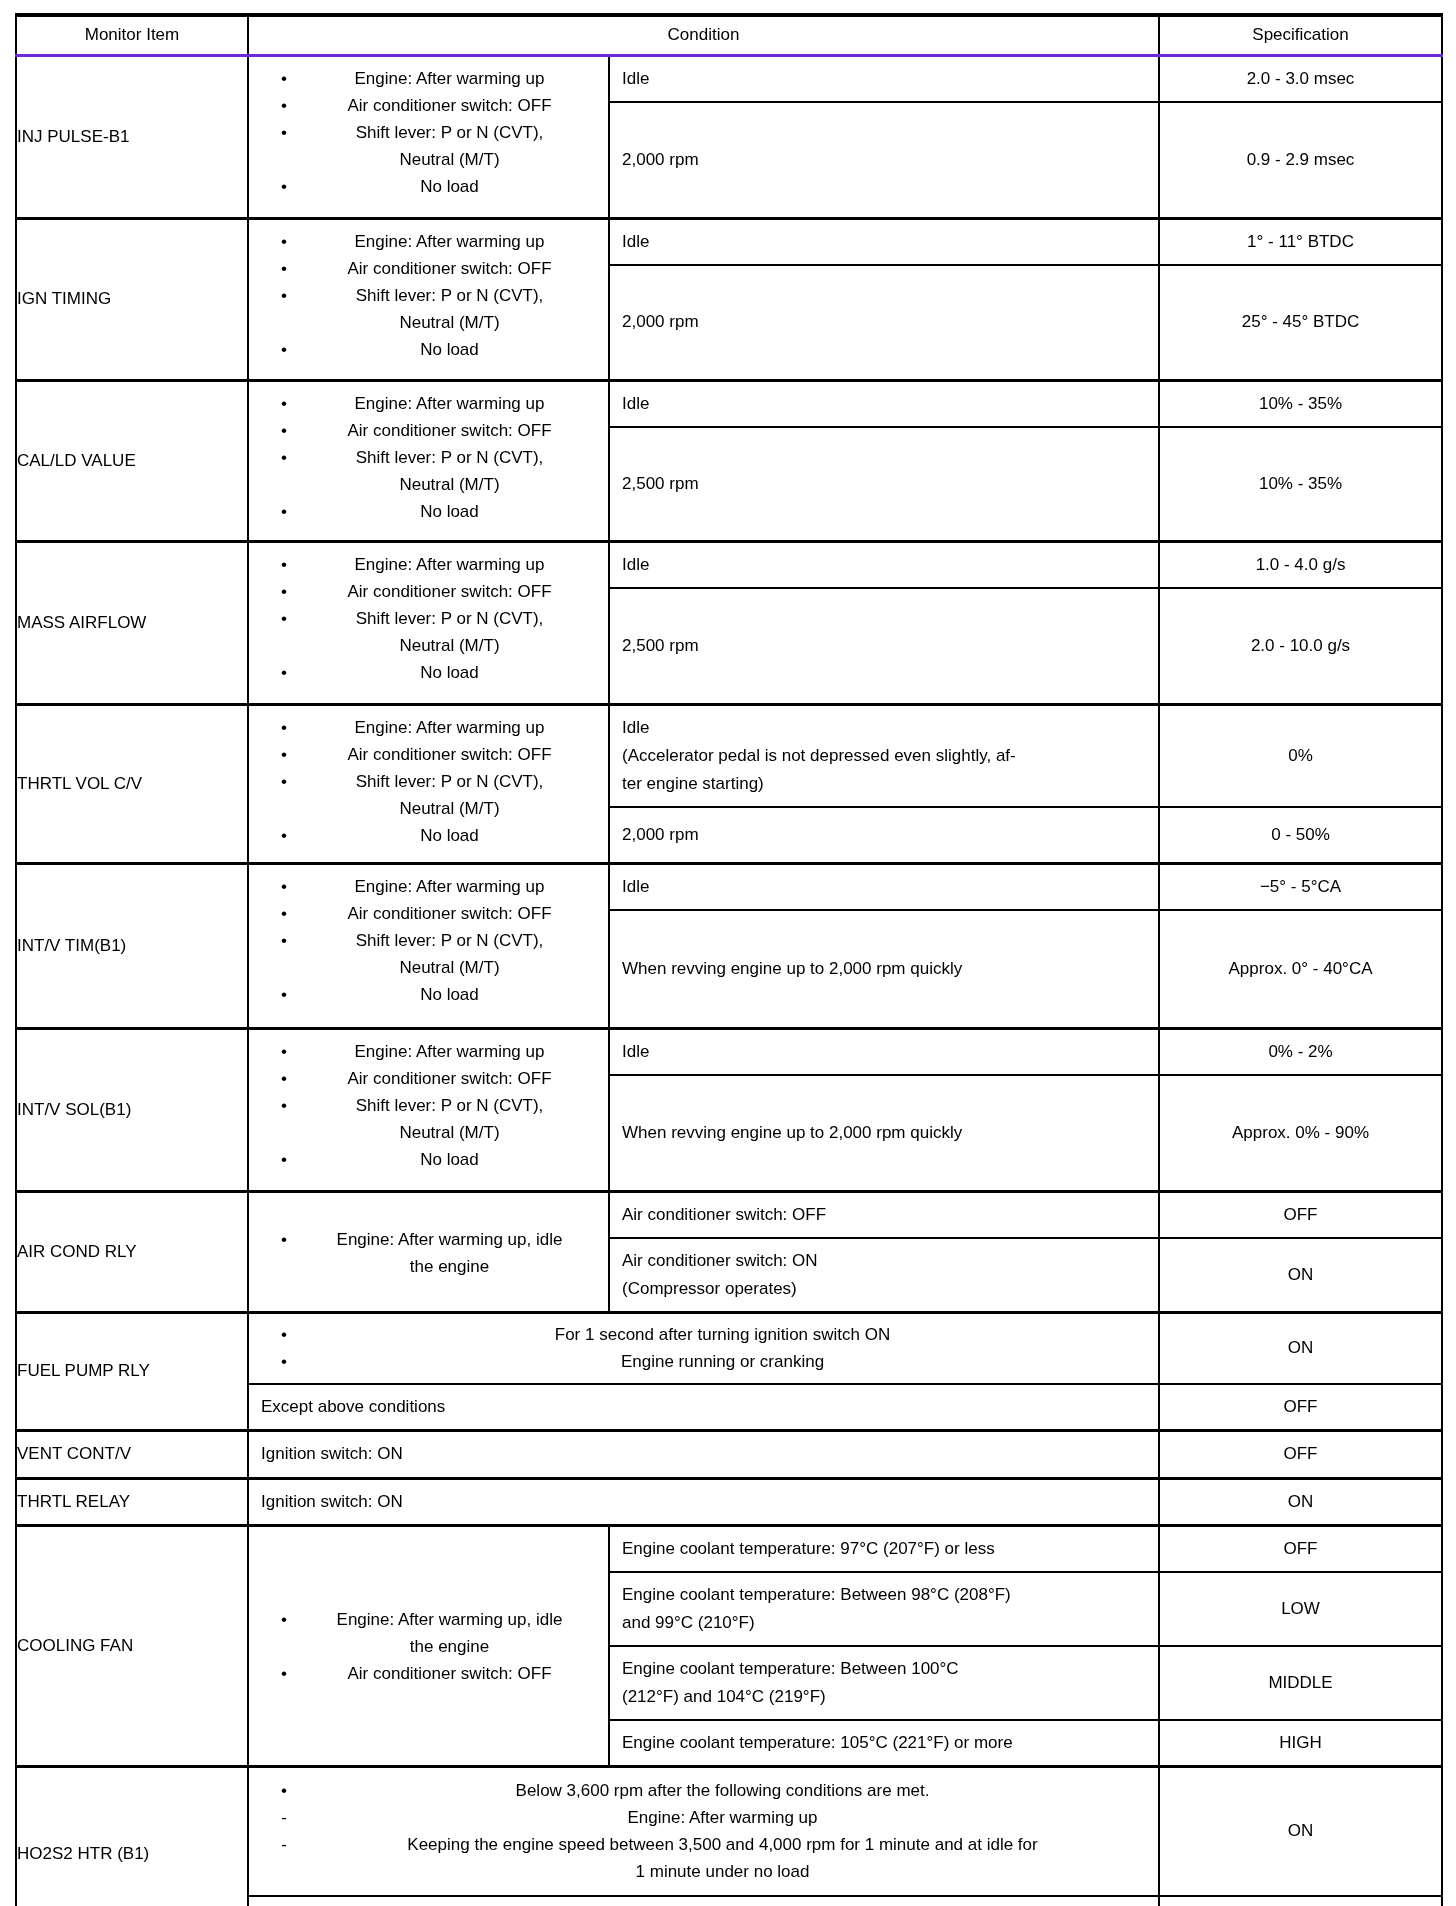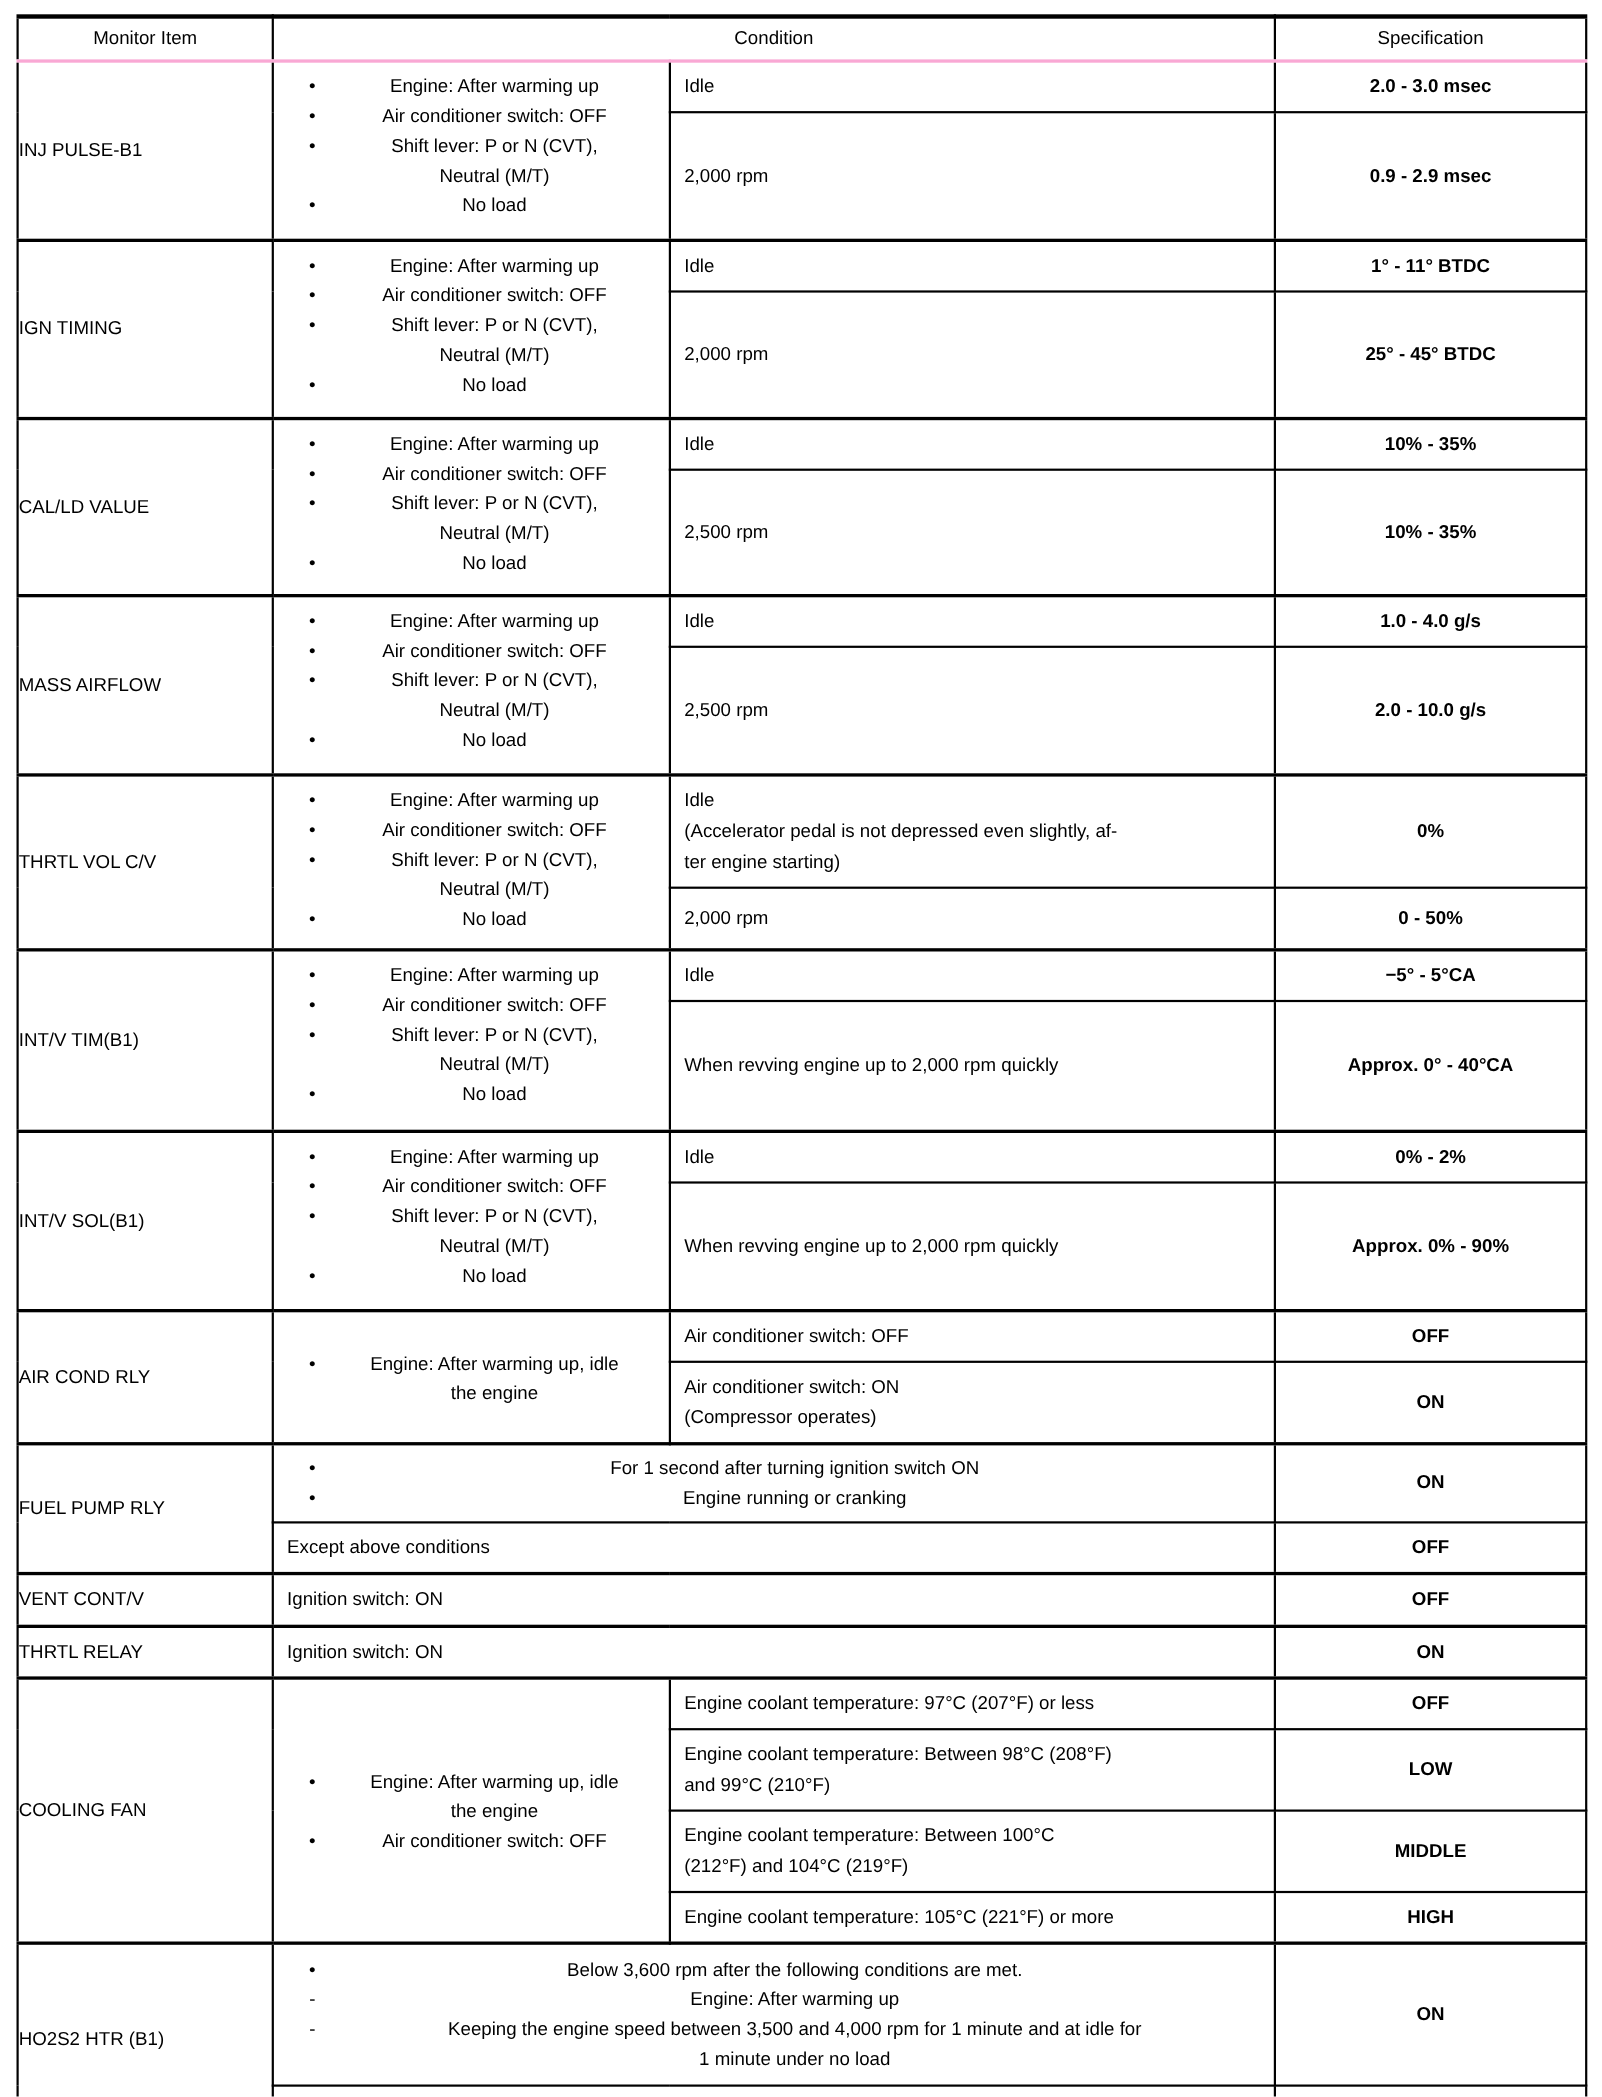--- a/index.html
+++ b/index.html
@@ -23,21 +23,21 @@
     border: 2px solid #000;
     font-size: 17px;
     font-weight: 400;
     color: #000;
     padding: 0;
   }
   thead th {
     height: 40px;
     text-align: center;
     vertical-align: middle;
-    border-bottom: 3px solid #f9a8d4;
+    border-bottom: 3px solid #6d28d9;
   }
   tr.gstart > td { border-top: 3px solid #000; }
   td.item {
     text-align: left;
     vertical-align: middle;
     padding-left: 0;
     line-height: 22px;
   }
   td.common {
     vertical-align: top;
@@ -53,21 +53,20 @@
     padding: 8px 12px;
     line-height: 28px;
     white-space: pre-line;
   }
   td.cond.haslist { white-space: normal; padding: 6px 12px 6px 20px; }
   td.spec {
     text-align: center;
     vertical-align: middle;
     padding: 4px 6px;
     line-height: 24px;
-    font-weight: bold;
   }
 </style>
 </head>
 <body>
 
 <div class="page">
   <table class="spec-table">
     <colgroup>
       <col style="width:232px">
       <col style="width:361px">

